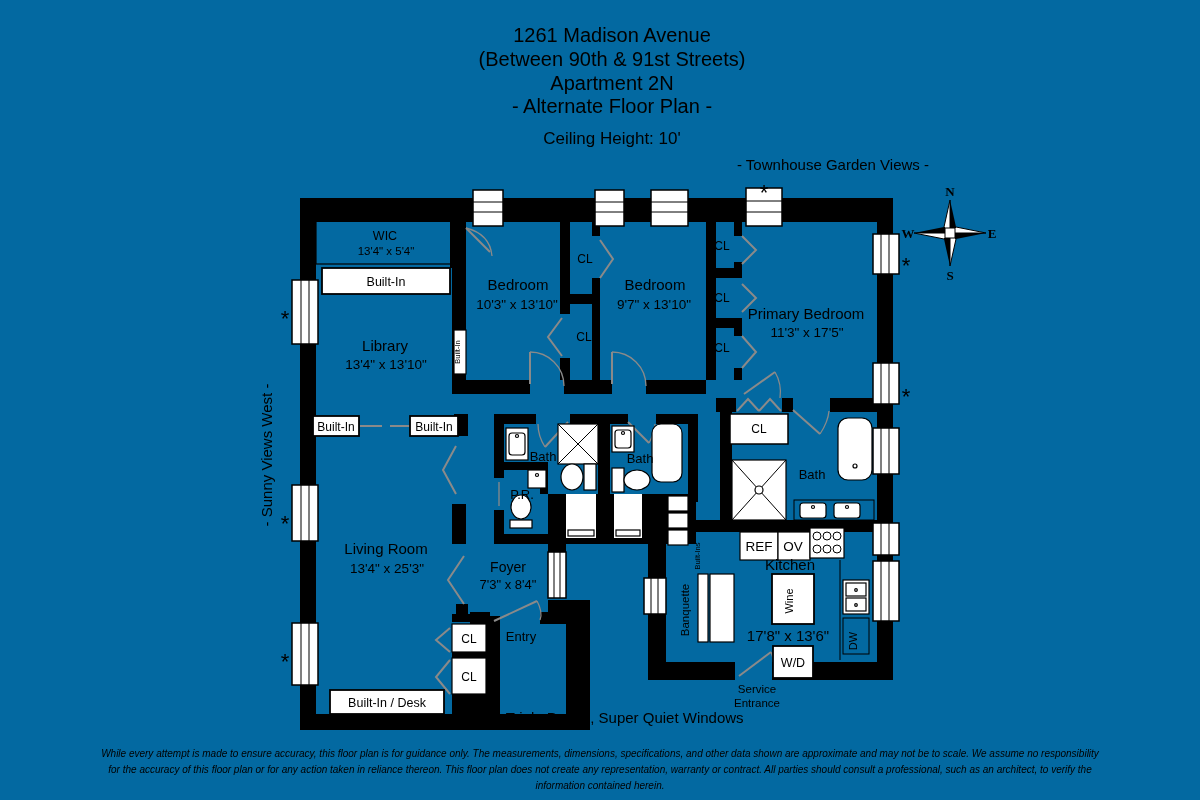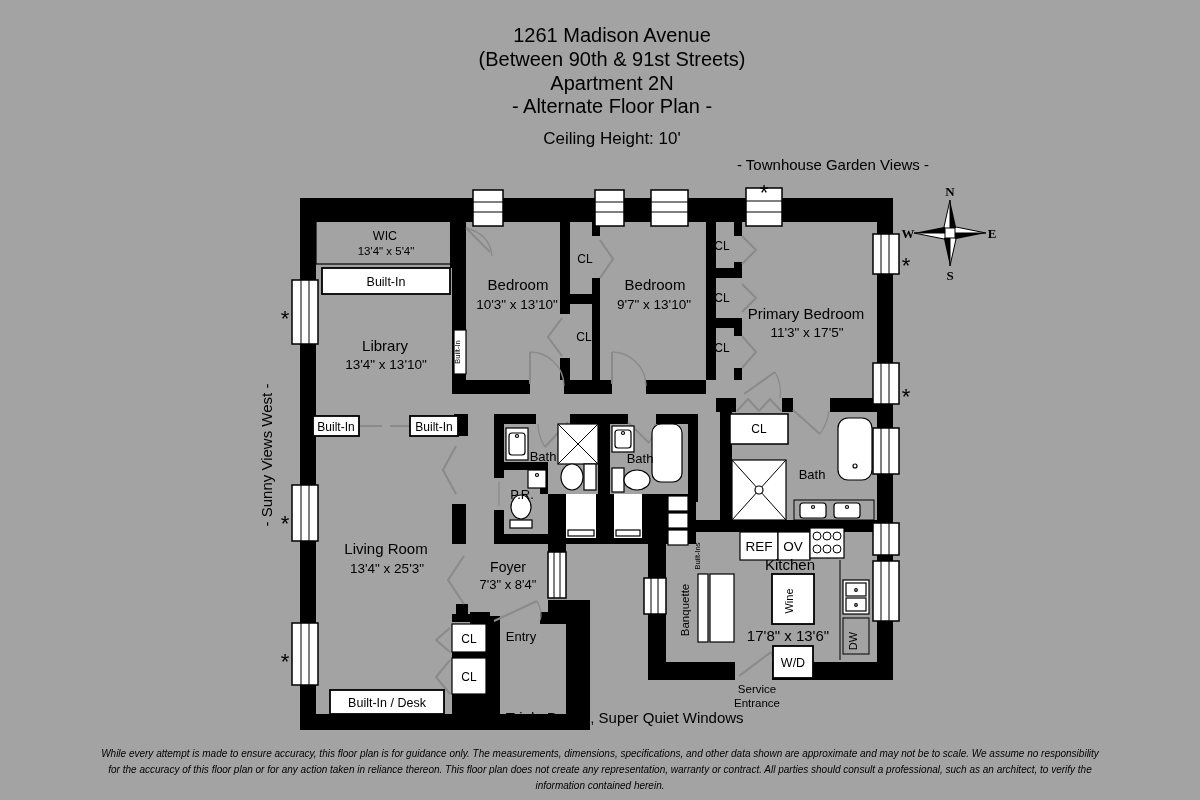--- a/index.html
+++ b/index.html
@@ -1,16 +1,16 @@
 <!DOCTYPE html>
 <html><head>
 <meta charset="utf-8">
 <style>
   html,body{margin:0;padding:0;background:#fff;}
-  #stage{position:relative;width:1200px;height:800px;background:#a3a3a3;overflow:hidden;}
+  #stage{position:relative;width:1200px;height:800px;background:#0369a1;overflow:hidden;}
   svg{position:absolute;left:0;top:0;}
   text{font-family:"Liberation Sans",sans-serif;fill:#000;}
   .ctr{text-anchor:middle;}
   .t20{font-size:20px;} .t17{font-size:17px;} .t15{font-size:15px;}
   .t14{font-size:14px;} .t135{font-size:13.5px;} .t13{font-size:13px;}
   .t125{font-size:12.5px;} .t12{font-size:12px;} .t115{font-size:11.5px;}
   .t11{font-size:11px;} .t7{font-size:7.5px;}
   .ast{font-size:22px;}
   .serif{font-family:"Liberation Serif",serif;font-weight:bold;font-size:13px;}
   .disc{font-size:10px;font-style:italic;}

